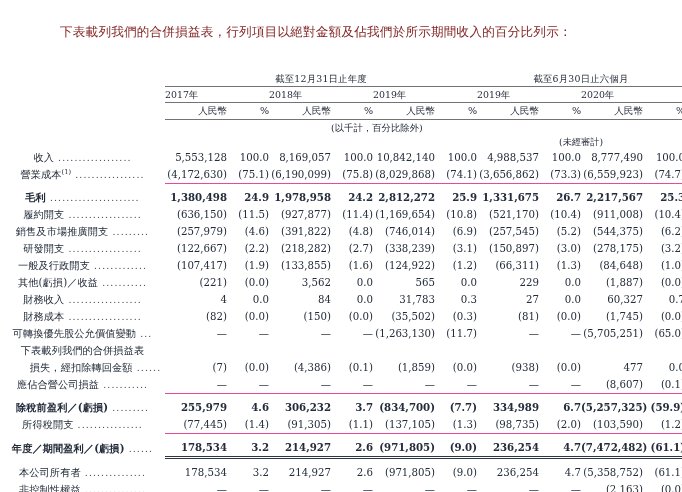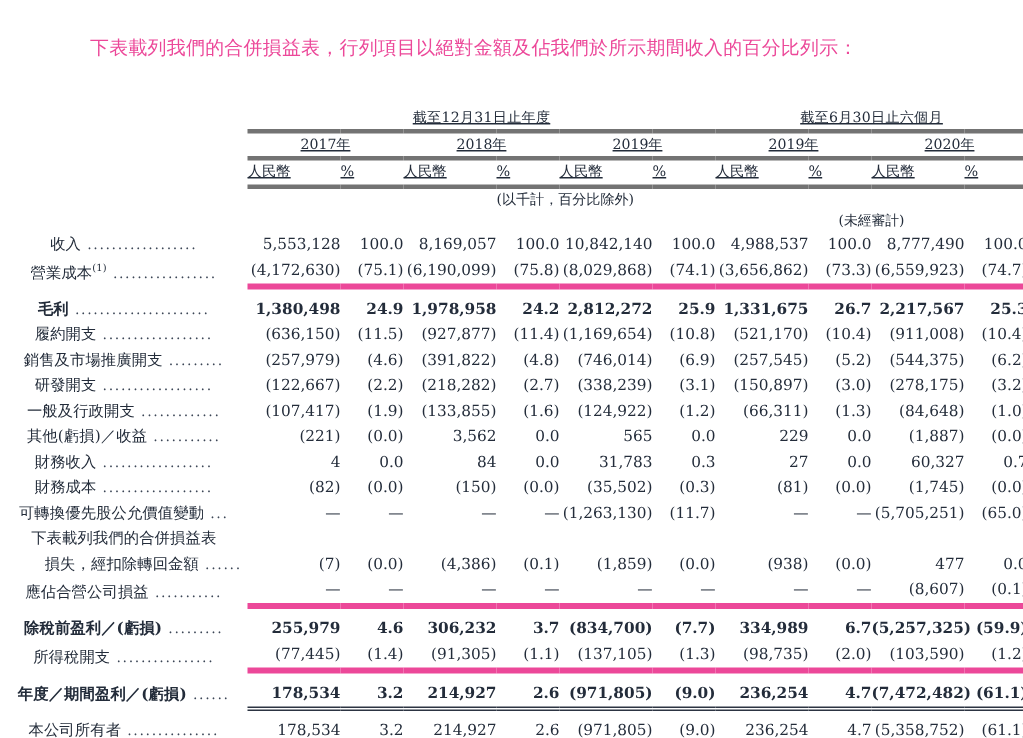--- a/index.html
+++ b/index.html
@@ -21,21 +21,21 @@
     position: relative;
     box-sizing: border-box;
   }
 
   
   .intro {
     padding: 8px 18px 0 16px;
     font-size: 12.6px;
     line-height: 21px;
     letter-spacing: 0.2px;
-    color: #ec4899;
+    color: #7f1d1d;
     text-align: justify;
   }
   .intro .indent { display: inline-block; width: 44px; }
 
   
   .tbl-wrap {
     position: absolute;
     left: 0;
     top: 58px;
     width: 682px;
@@ -75,45 +75,44 @@
   .lbl.sub { padding-left: 26px; }
   .num, .pct {
     text-align: right;
     padding-right: 5px;
     line-height: 17px;
     font-size: 10.2px;
     white-space: nowrap;
   }
   .bold .lbl, .bold .num, .bold .pct { font-weight: bold; }
   .bold .lbl .dots { font-weight: normal; }
-  .rule-bot > .num, .rule-bot > .pct { border-bottom: 4px solid #ec4899; }
+  .rule-bot > .num, .rule-bot > .pct { border-bottom: 1px solid #ec4899; }
   .rule-dbl > .num, .rule-dbl > .pct {
     border-bottom: 3px double #2c3442;
   }
   .spacer-row td { height: 5px; line-height: 5px; font-size: 0; }
 
   
   .hgroup {
     text-align: center;
     font-size: 9.4px;
     font-weight: bold;
     line-height: 15px;
     letter-spacing: 0.2px;
     white-space: nowrap;
   }
-  .hgroup-rule { border-bottom: 3px solid #737373; text-decoration: underline; }
+  .hgroup-rule { border-bottom: 1px solid #737373; }
   .hyear {
-    text-align: center;
     font-size: 9.4px;
     font-weight: bold;
     line-height: 15px;
     white-space: nowrap;
   }
   .hunit {
-    text-align: left;
+    text-align: right;
     font-size: 9.6px;
     font-weight: bold;
     line-height: 16px;
     white-space: nowrap;
   }
   .note-center {
     font-size: 9.4px;
     font-weight: bold;
     line-height: 15px;
     white-space: nowrap;

